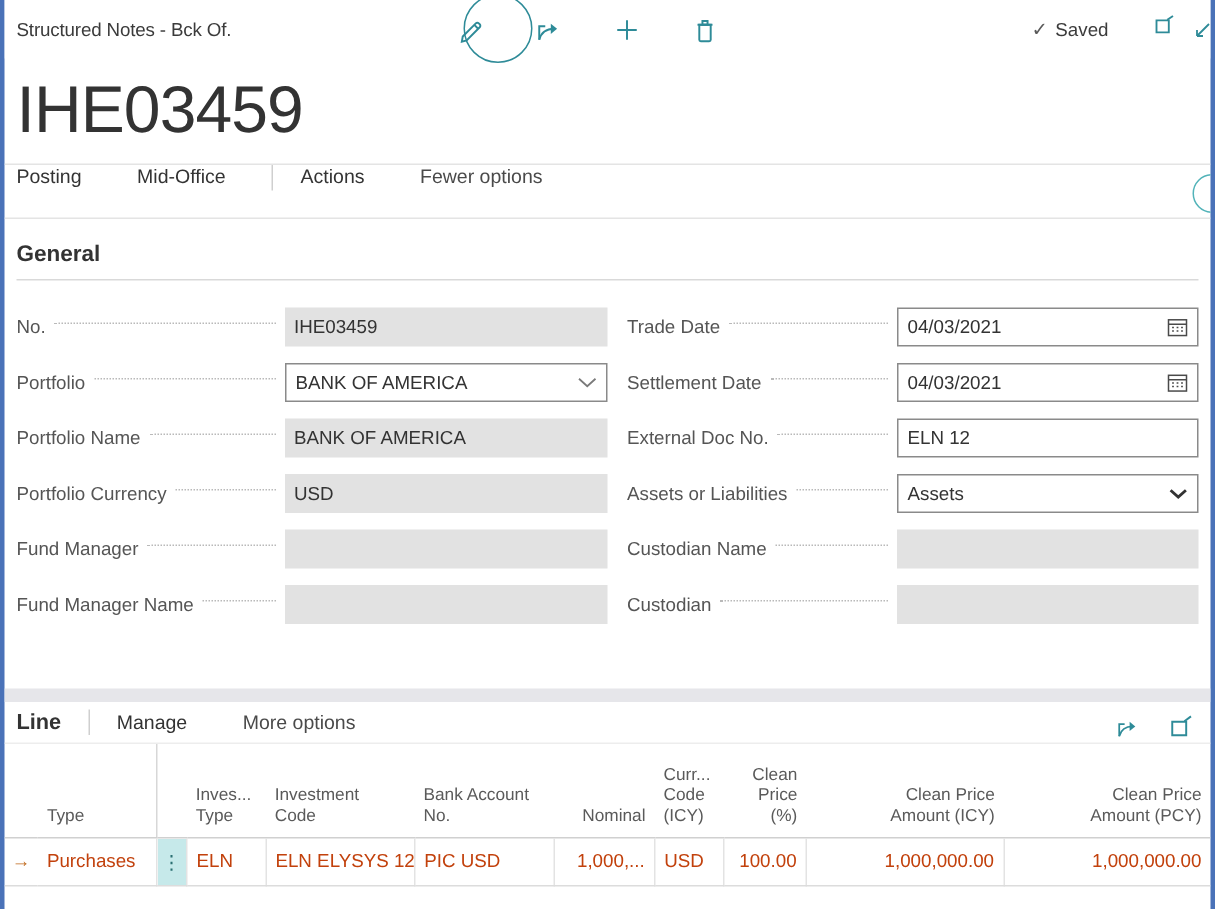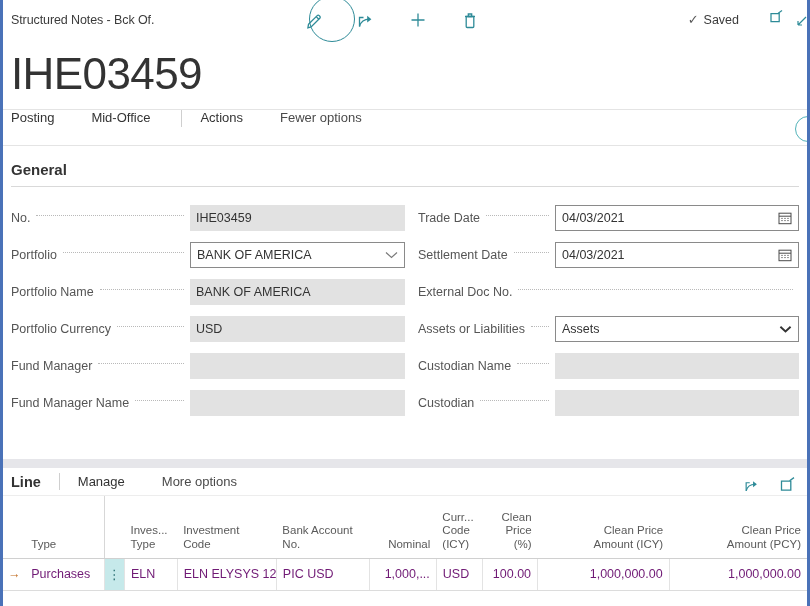--- a/index.html
+++ b/index.html
@@ -173,21 +173,21 @@
   }
   .fctl.input {
     background: #ffffff;
     border: 1px solid #8a8a8a;
   }
   .fctl.select {
     background: #ffffff;
     border: 1px solid #8a8a8a;
     justify-content: space-between;
   }
-  .col.right .fctl { width: 244px; text-align: center; }
+  .col.right .fctl { width: 201px; text-align: center; }
   .chev {
     color: #6b6b6b;
     font-size: 11px;
     line-height: 1;
     display: flex; align-items: center;
   }
   .chev.bold { color: #333; font-weight: bold; font-size: 12px; }
   .cal-ic { color: #4a4a4a; display:flex; align-items:center; }
 
   
@@ -232,21 +232,21 @@
     vertical-align: bottom;
     padding: 4px 6px 6px 6px;
     height: 62px;
     border-bottom: 1px solid #d0d0d0;
     line-height: 1.18;
     text-align: left;
   }
   .grid th.num { text-align: right; }
   .grid th.sepleft { border-left: 1px solid #d7d7d7; }
   .grid td {
-    color: #701a75;
+    color: #c2410c;
     padding: 6px 6px;
     height: 32px;
     border-bottom: 1px solid #dcdcdc;
     border-right: 1px solid #e3e3e3;
     white-space: nowrap;
     overflow: hidden;
   }
   .grid td.num { text-align: right; }
   .grid td.arrow {
     color: #c06a1e;
@@ -413,20 +413,21 @@
                   <path d="M1 5.2 h12"></path>
                   <path d="M3.4 7.4h1.2M6.4 7.4h1.2M9.4 7.4h1.2M3.4 9.6h1.2M6.4 9.6h1.2M9.4 9.6h1.2"></path>
                 </svg>
             </span>
           </span>
         </div>
 
         <div class="frow">
           <span class="flabel">External Doc No.</span>
           <span class="leader"></span>
+          <span class="fctl input">ELN 12</span>
         </div>
 
         <div class="frow">
           <span class="flabel">Assets or Liabilities</span>
           <span class="leader"></span>
           <span class="fctl select">
             <span>Assets</span>
             <span class="chev bold">
               <svg width="13" height="8" viewBox="0 0 13 8" fill="none" stroke="#333" stroke-width="1.9">
                   <path d="M1.4 1.8 L6.5 6.4 L11.6 1.8"></path>

